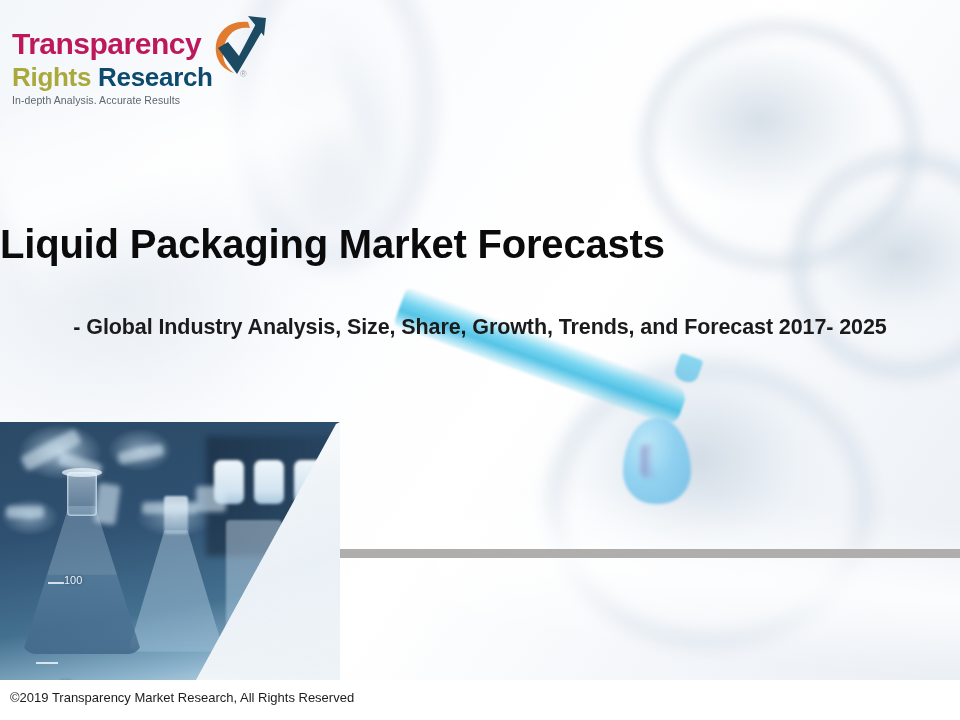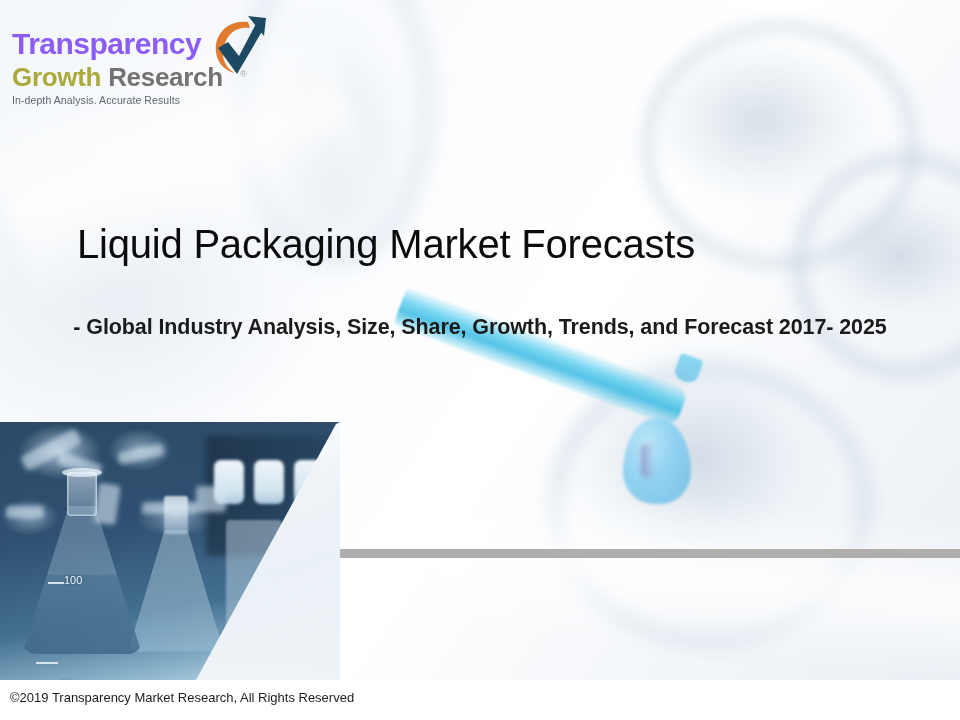--- a/index.html
+++ b/index.html
@@ -79,44 +79,43 @@
     background:
       linear-gradient(100deg, rgba(135,110,175,.55) 0%, rgba(135,110,175,0) 40%),
       linear-gradient(70deg, rgba(150,120,185,.45) 0%, rgba(150,120,185,0) 45%);
     border-radius:6px;
     filter:blur(2px);
   }
 
   
   .logo { position:absolute; left:12px; top:26px; width:258px; height:100px; }
   .logo-line1 {
-    font-size:30px; font-weight:bold; color:#8b5cf6;
+    font-size:30px; font-weight:bold; color:#be185d;
     letter-spacing:-.5px; line-height:36px; white-space:nowrap;
   }
   .logo-line2 {
     font-size:26px; font-weight:bold; line-height:30px;
     letter-spacing:-.3px; white-space:nowrap;
   }
   .logo-market { color:#a9a93c; }
-  .logo-research { color:#737373; }
+  .logo-research { color:#0c4a6e; }
   .logo-tag {
     font-size:10.5px; color:#5c6670; line-height:16px;
     letter-spacing:.1px; white-space:nowrap;
   }
   .logo-mark { position:absolute; left:192px; top:-14px; width:70px; height:70px; }
   .logo-reg {
     position:absolute; left:228px; top:43px;
     font-size:9px; color:#9aa3ab;
   }
 
   
   .title {
     position:absolute; left:0; top:222px; width:772px;
-    text-align:center;
-    font-size:40px; font-weight:normal; color:#0b0b0b;
+    font-size:40px; font-weight:bold; color:#0b0b0b;
     letter-spacing:-.2px; white-space:nowrap;
   }
   .subtitle {
     position:absolute; left:0; top:315px; width:960px;
     text-align:center;
     font-size:21.5px; color:#1b1b1b;
     letter-spacing:-.1px; white-space:nowrap;
   }
 
   
@@ -277,21 +276,21 @@
     <div class="bg-streak streak-1"></div>
     <div class="bg-streak streak-2"></div>
   </div>
   <div class="pipette"></div>
   <div class="pipette-tip"></div>
   <div class="droplet"></div>
 
   <div class="logo">
     <div class="logo-line1">Transparency</div>
     <div class="logo-line2">
-      <span class="logo-market">Growth </span><span class="logo-research">Research</span>
+      <span class="logo-market">Rights </span><span class="logo-research">Research</span>
     </div>
     <div class="logo-tag">In-depth Analysis. Accurate Results</div>
 
     <svg class="logo-mark" viewBox="0 0 70 70">
       <path d="M44 10 C24 8 10 22 12 40 C13 50 20 58 30 61 C20 54 17 44 20 34 C24 20 34 14 46 16 Z" fill="#e07b30"></path>
       <path d="M54 8 L35 44 L24 30 L14 36 L33 62 L60 16 Z" fill="#1d4a63"></path>
       <path d="M44 4 L62 6 L60 24 Z" fill="#1d4a63"></path>
     </svg>
     <div class="logo-reg">®</div>
   </div>

